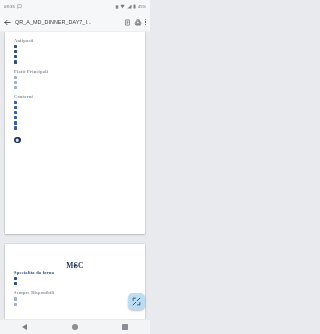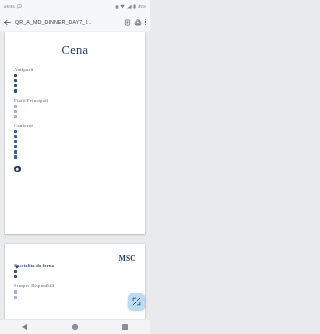--- a/index.html
+++ b/index.html
@@ -95,22 +95,23 @@
   }
   .chef{
     width:6.5px;height:6.5px;border-radius:50%;
     background:#1f3356; flex:0 0 auto;
     display:flex;align-items:center;justify-content:center;
   }
   .foot .rtext .ln{ height:1.2px; background:#b0b8c4; margin-bottom:.8px; }
 
   
   .msc{
-    display:flex; align-items:center; justify-content:space-between; gap:1.5px;
+    display:flex; align-items:center; justify-content:center; gap:1.5px;
     margin:2px 0 0 0;
+    flex-direction:column;
   }
   .msc-mark{ width:5.5px;height:5.5px; flex:0 0 auto; }
   .msc-txt{
     font-family:"Liberation Serif", serif; font-weight:700;
     font-size:7.5px; color:#1f3356; letter-spacing:.2px;
   }
 
   
   .prow{ display:flex; align-items:flex-start; gap:2px; margin-bottom:1.4px; }
   .pcol{ flex:0 0 auto; width:7px; }
@@ -204,21 +205,20 @@
         <i></i>
         <i></i>
         <i></i>
       </span>
   </div>
 </div>
 
 <div class="viewer">
 
   <div class="page page1">
-    <div class="doc-title">Cena</div>
 
     <div class="sec">
       <div class="sec-h">Antipasti</div>
       <div class="row">
         <span class="bul sq"></span>
         <span class="rtext"><span class="ln b" style="width:62%"></span><span class="ln gry" style="width:40%"></span></span>
       </div>
       <div class="row">
         <span class="bul sq"></span>
         <span class="rtext"><span class="ln blu" style="width:88%"></span><span class="ln gry" style="width:70%"></span><span class="ln lt" style="width:46%"></span></span>

